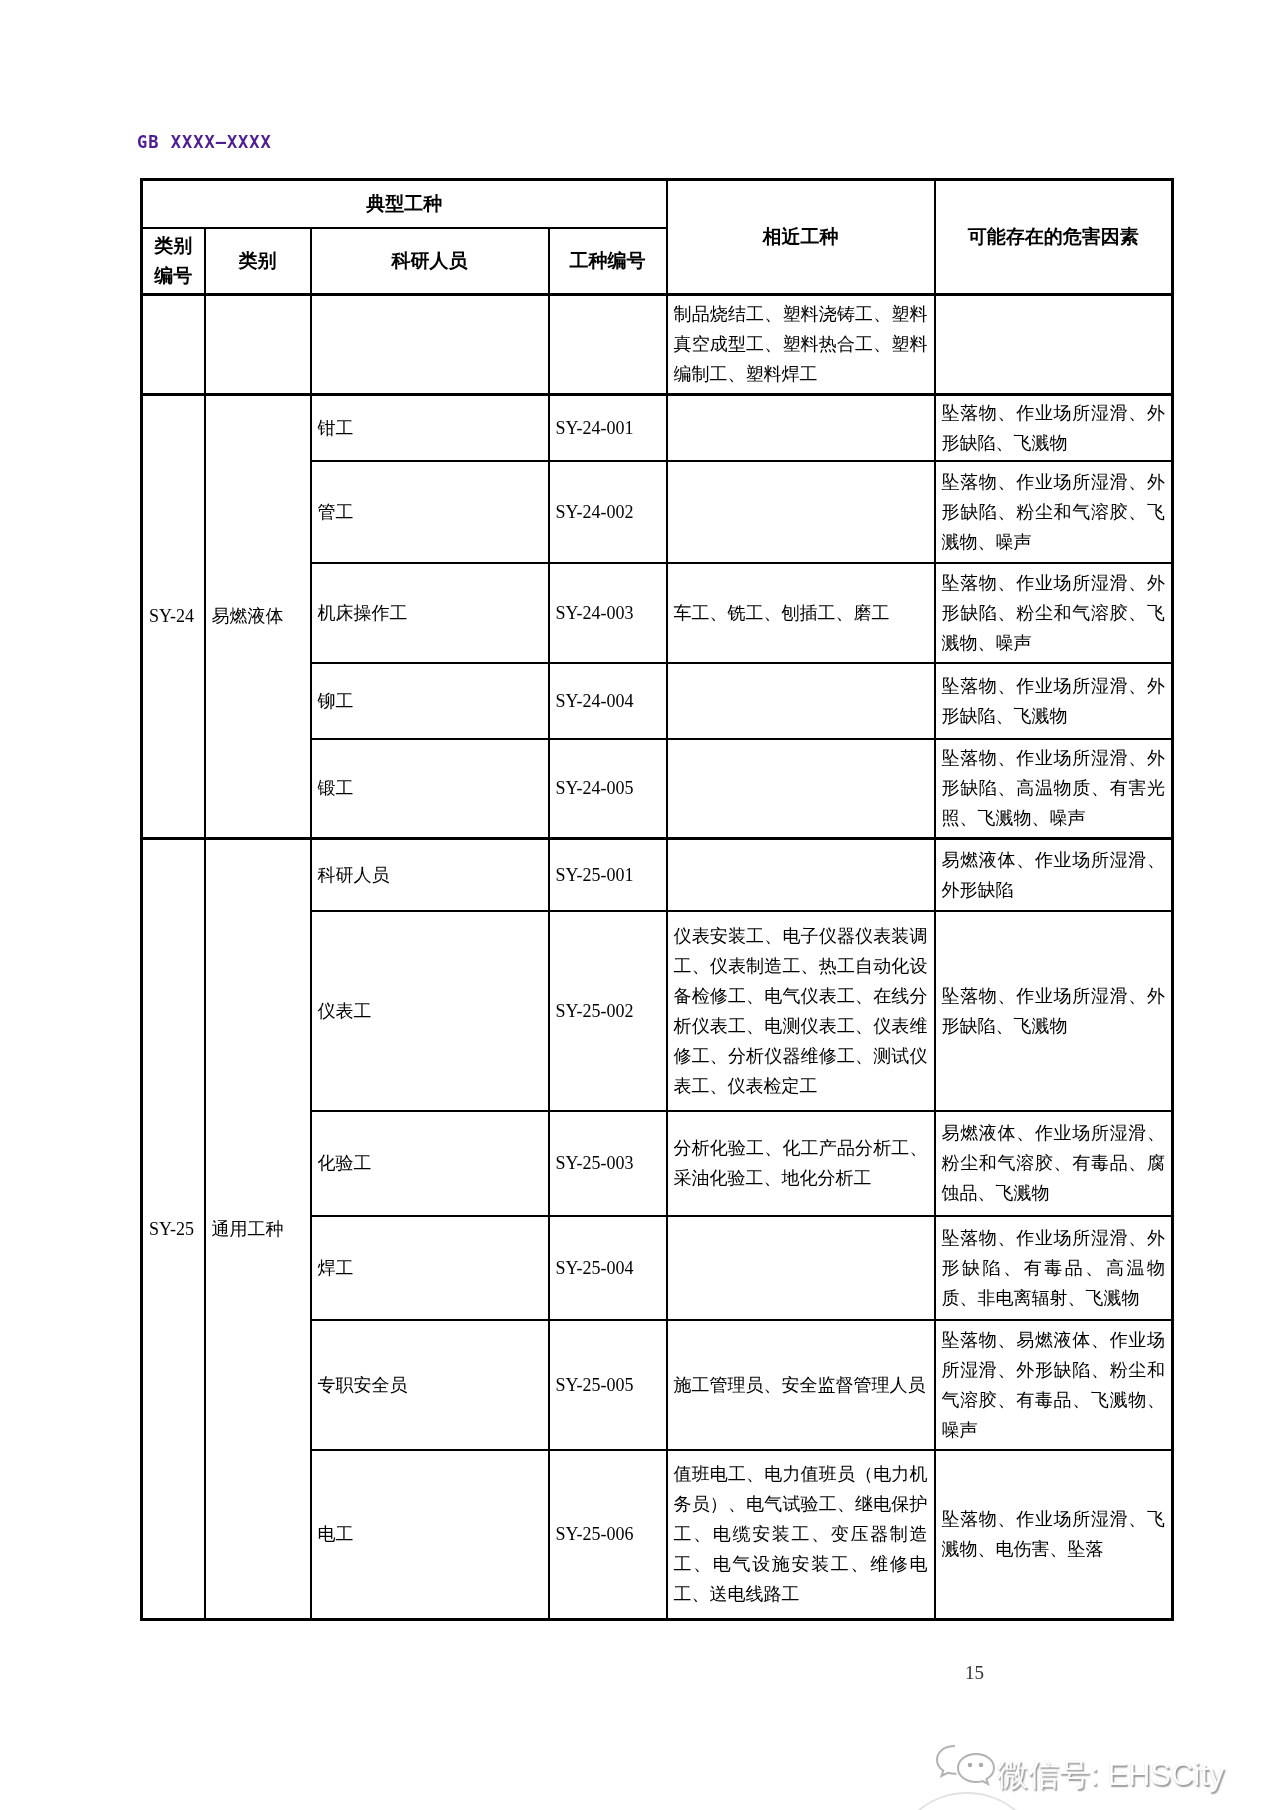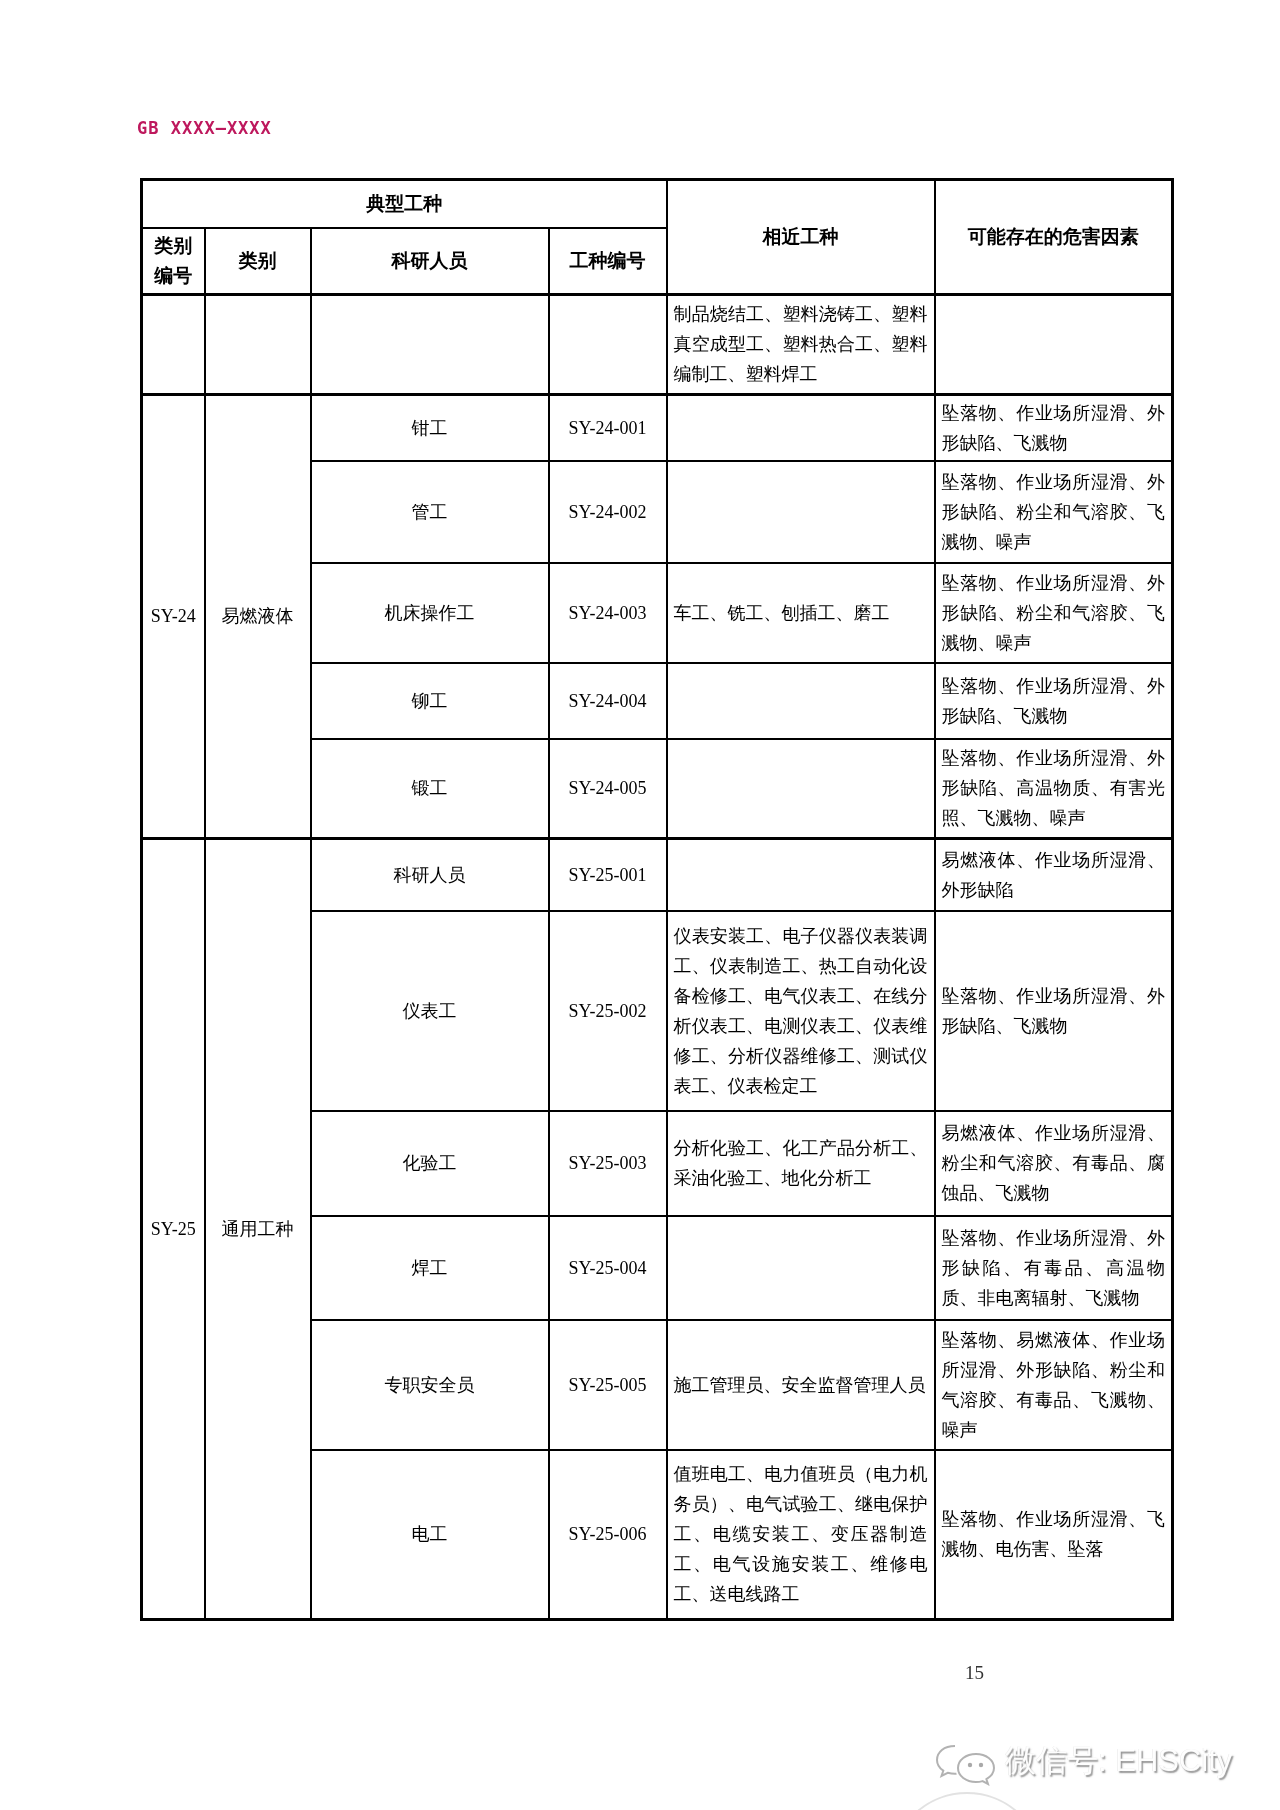--- a/index.html
+++ b/index.html
@@ -8,26 +8,26 @@
     width:1280px;
     height:1810px;
     background:#ffffff;
     font-family:"Liberation Serif","DejaVu Serif",serif;
     color:#000;
     overflow:hidden;
   }
   .doc-code{
     position:absolute;
     left:137px;
-    top:118px;
+    top:132px;
     font-family:"DejaVu Sans Mono","Liberation Mono",monospace;
     font-size:17px;
     font-weight:600;
     letter-spacing:1px;
-    color:#be185d;
+    color:#4c1d95;
   }
   table.jobs{
     position:absolute;
     left:140px;
     top:178px;
     width:1031px;
     border-collapse:collapse;
     table-layout:fixed;
     border:3px solid #000;
   }
@@ -40,41 +40,40 @@
     overflow:hidden;
   }
   table.jobs th{
     font-family:"Liberation Sans","DejaVu Sans",sans-serif;
     font-weight:bold;
     font-size:19px;
     text-align:center;
     padding:2px 4px;
   }
   tr.block-start td{border-top:3px solid #000;}
-  td.cat-no, td.cat, td.job-name, td.job-no{text-align:center;margin-top:28px;}
+  td.cat-no, td.cat, td.job-name, td.job-no{margin-top:28px;}
   td.similar, td.hazard{
     text-align:justify;
     text-align-last:left;
     padding:3px 6px;
     margin-top:40px;
   }
   .page-number{
     position:absolute;
     left:965px;
     top:1662px;
     font-size:19px;
     color:#333;
   }
   .watermark{
     position:absolute;
     left:935px;
     top:1740px;
     display:flex;
-    align-items:flex-start;
-    gap:8px;
+    align-items:flex-end;
   }
   .watermark .wm-text{
     font-family:"Liberation Sans","DejaVu Sans",sans-serif;
     font-size:31px;
     font-weight:500;
     color:rgba(255,255,255,0.96);
     text-shadow:1.5px 1.5px 1.5px rgba(130,130,130,0.85), -0.5px -0.5px 0 rgba(210,210,210,0.5);
     white-space:nowrap;
   }
   .wm-icon{flex:0 0 auto;}

